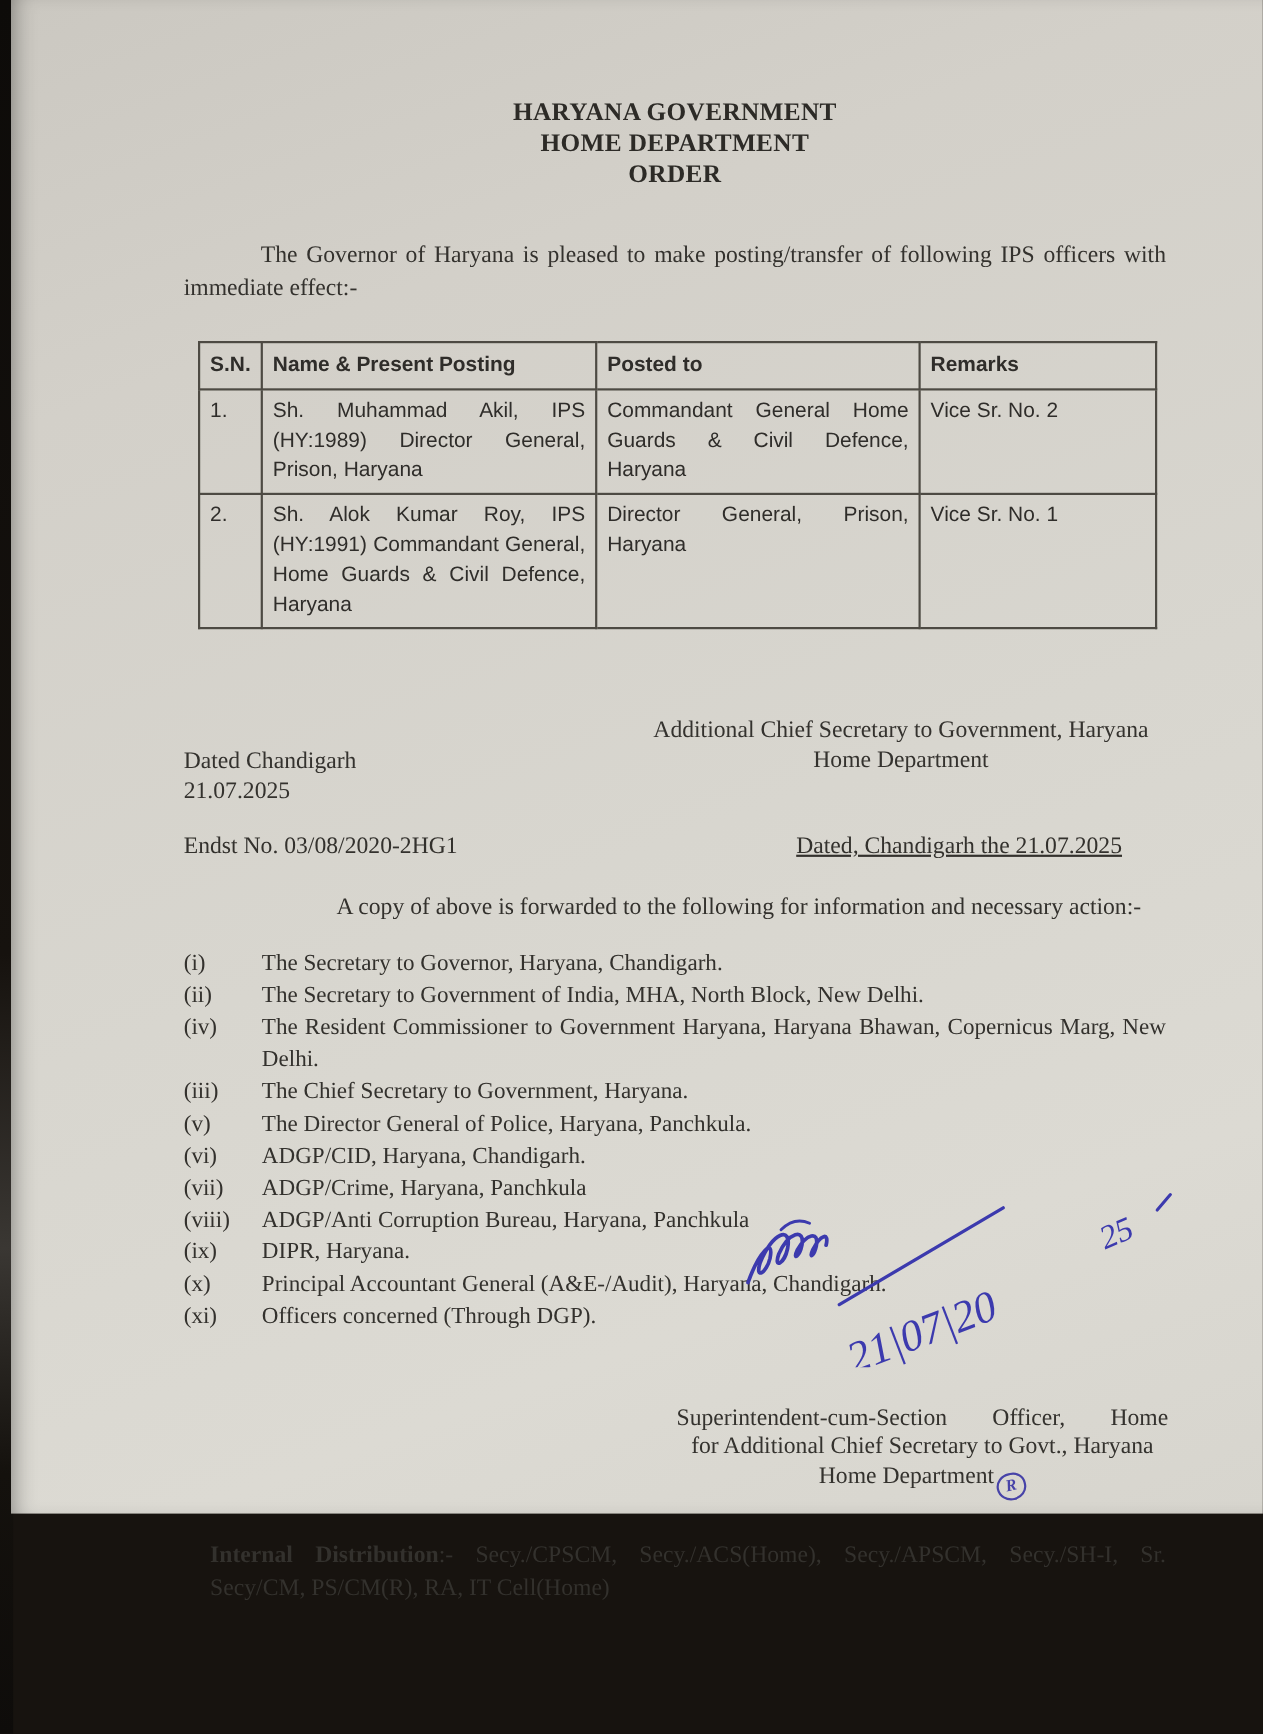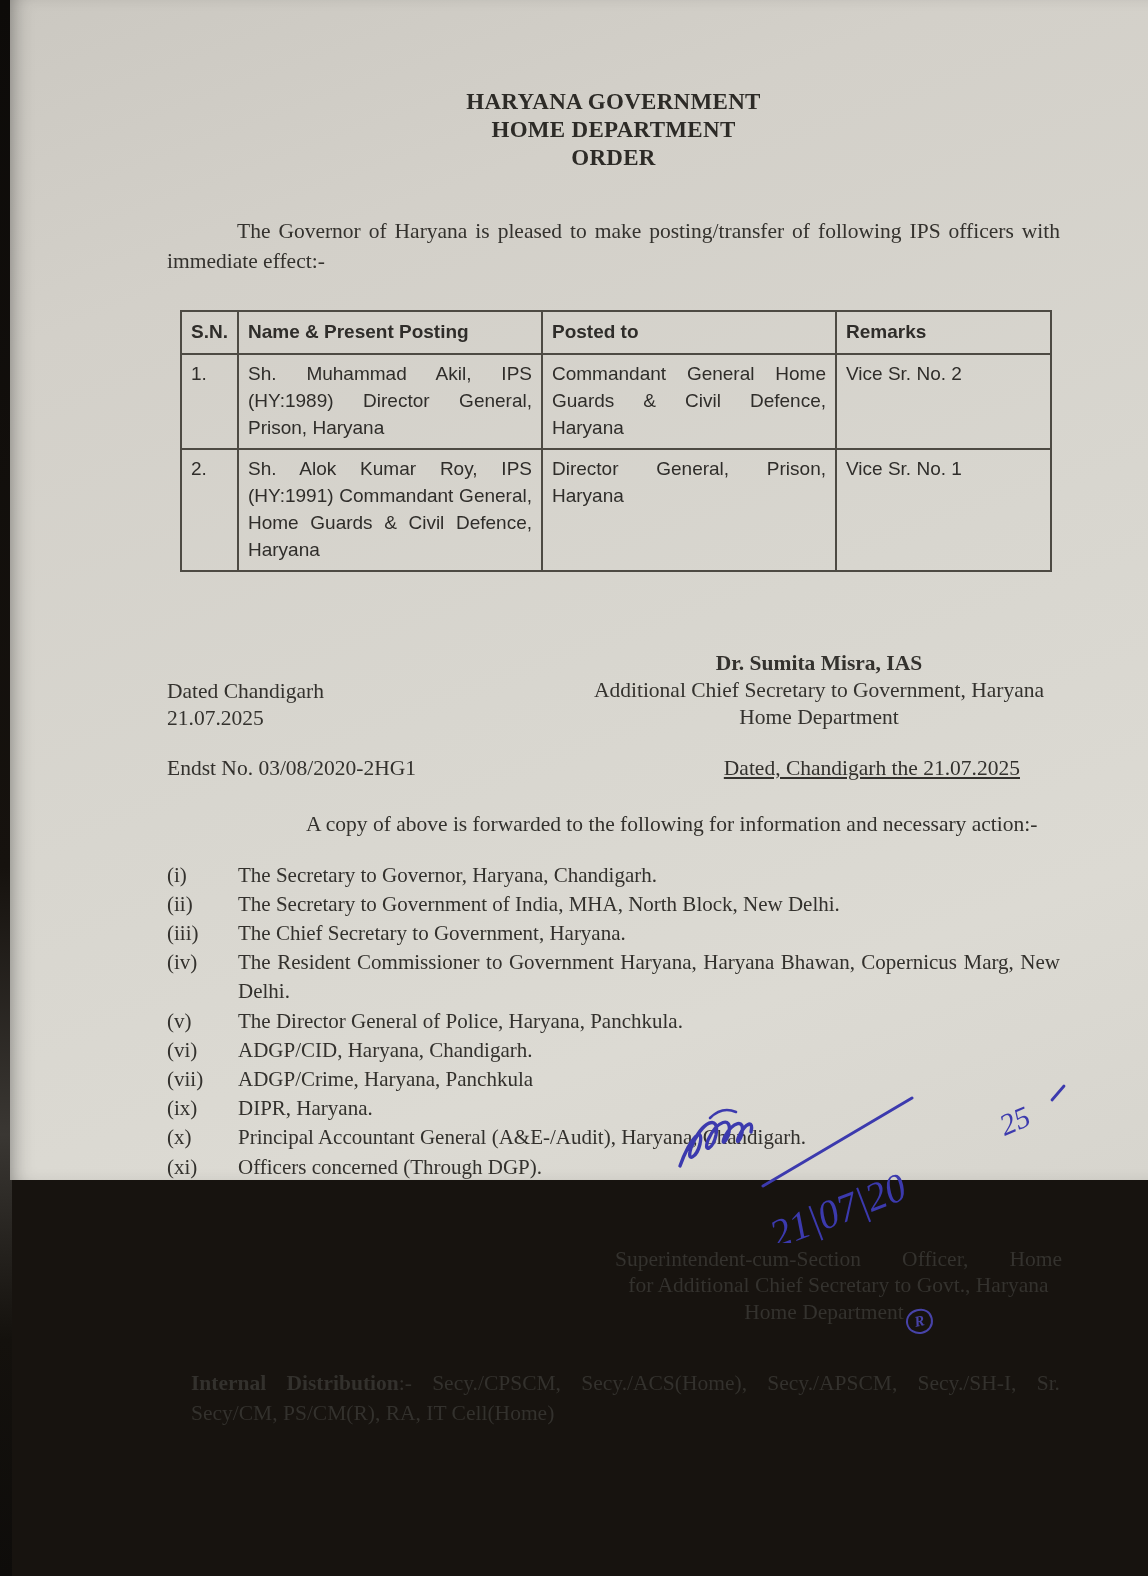--- a/index.html
+++ b/index.html
@@ -9,21 +9,21 @@
     background: #17130f;
     overflow: hidden;
     font-family: "Liberation Serif", serif;
     position: relative;
   }
   .edge-strip {
     position: absolute; left: 0; top: 0; width: 12px; height: 1576px;
     background: linear-gradient(180deg, #0d0b09 0%, #16120e 55%, #3a3733 72%, #14110d 85%, #0e0c0a 100%);
   }
   .paper {
-    position: absolute; left: 10px; top: 0; width: 1138px; height: 1180px;
+    position: absolute; left: 10px; top: 0; width: 1138px; height: 1376px;
     background: linear-gradient(160deg, #cbc8c1 0%, #d3d0c9 22%, #d8d6cf 55%, #dcdad3 80%, #d7d5ce 100%);
     box-shadow: inset 14px 0 22px -14px rgba(0,0,0,0.45);
     color: #33312d;
   }
   .content { padding: 0 88px 0 157px; position: relative; }
 
   
   .doc-header { margin-top: 88px; text-align: center; font-weight: bold; font-size: 23px; line-height: 28px; color: #2d2b27; letter-spacing: 0.3px; }
 
   
@@ -129,21 +129,20 @@
         </tr>
       </tbody>
     </table>
 
     <div class="sig-row">
       <div class="dateline">
         <div>Dated Chandigarh</div>
         <div>21.07.2025</div>
       </div>
       <div class="signatory">
-        <div class="name">Dr. Sumita Misra, IAS</div>
         <div>Additional Chief Secretary to Government, Haryana</div>
         <div>Home Department</div>
       </div>
     </div>
 
     <div class="endst-row">
       <div>Endst No. 03/08/2020-2HG1</div>
       <div class="right">Dated, Chandigarh the 21.07.2025</div>
     </div>
 
@@ -152,38 +151,42 @@
     <div class="dist-list">
       <div class="dist-item">
           <span class="num">(i)</span>
           <span class="txt">The Secretary to Governor, Haryana, Chandigarh.</span>
         </div>
       <div class="dist-item">
           <span class="num">(ii)</span>
           <span class="txt">The Secretary to Government of India, MHA, North Block, New Delhi.</span>
         </div>
       <div class="dist-item">
+          <span class="num">(iv)</span>
+          <span class="txt just">The Resident Commissioner to Government Haryana, Haryana  Bhawan, Copernicus Marg, New Delhi.</span>
+        </div>
+      <div class="dist-item">
           <span class="num">(iii)</span>
           <span class="txt">The Chief Secretary to Government, Haryana.</span>
         </div>
       <div class="dist-item">
-          <span class="num">(iv)</span>
-          <span class="txt just">The Resident Commissioner to Government Haryana, Haryana  Bhawan, Copernicus Marg, New Delhi.</span>
-        </div>
-      <div class="dist-item">
           <span class="num">(v)</span>
           <span class="txt">The Director General of Police, Haryana, Panchkula.</span>
         </div>
       <div class="dist-item">
           <span class="num">(vi)</span>
           <span class="txt">ADGP/CID, Haryana, Chandigarh.</span>
         </div>
       <div class="dist-item">
           <span class="num">(vii)</span>
           <span class="txt">ADGP/Crime, Haryana, Panchkula</span>
+        </div>
+      <div class="dist-item">
+          <span class="num">(viii)</span>
+          <span class="txt">ADGP/Anti Corruption Bureau, Haryana, Panchkula</span>
         </div>
       <div class="dist-item">
           <span class="num">(ix)</span>
           <span class="txt">DIPR, Haryana.</span>
         </div>
       <div class="dist-item">
           <span class="num">(x)</span>
           <span class="txt">Principal Accountant General (A&amp;E-/Audit), Haryana, Chandigarh.</span>
         </div>
       <div class="dist-item">

